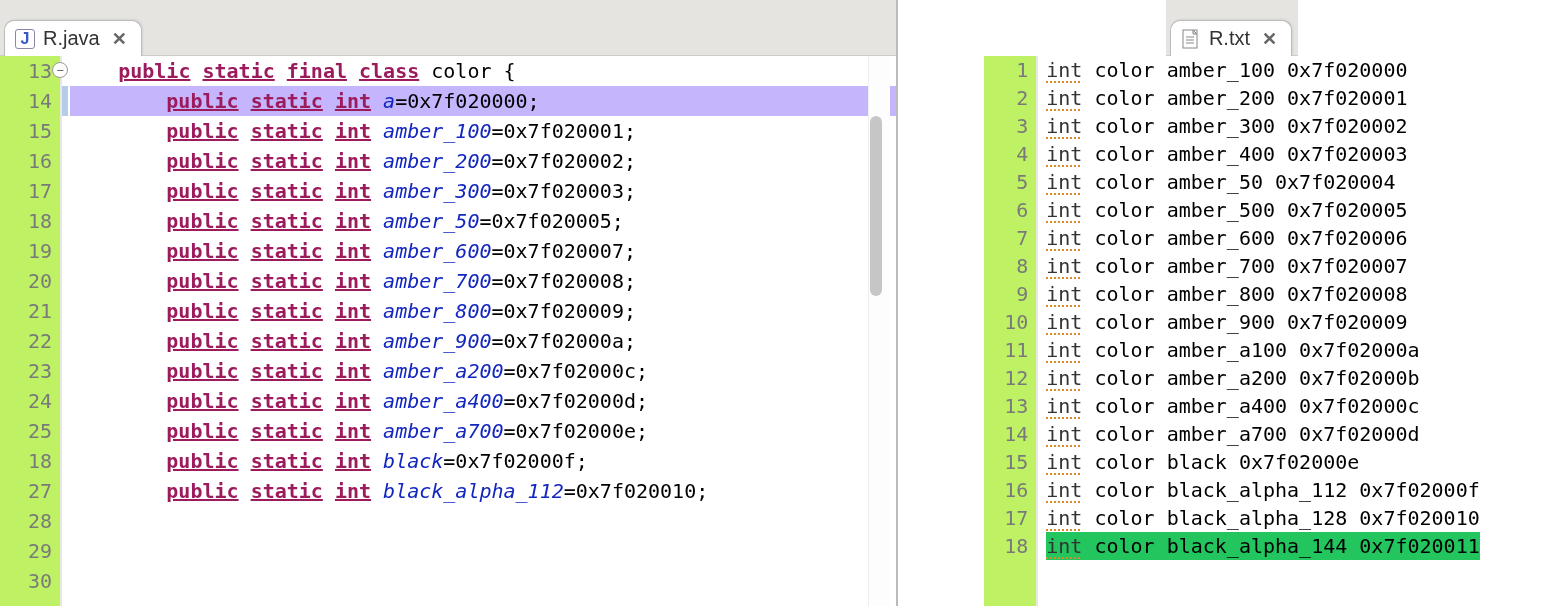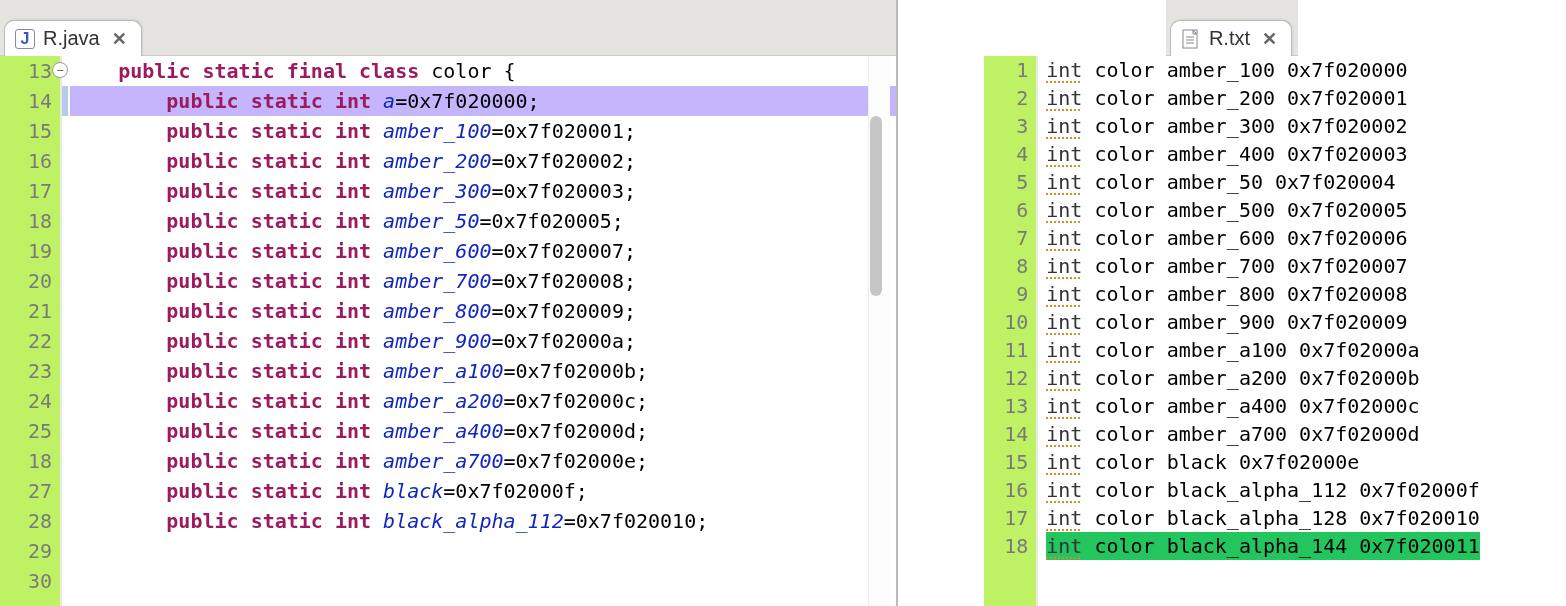--- a/index.html
+++ b/index.html
@@ -112,21 +112,21 @@
     border-radius: 50%;
     background: #fff;
     font-size: 12px;
     line-height: 14px;
     text-align: center;
     color: #666;
   }
   .code { padding-left: 8px; }
   .hl-current { background: #c4b5fd; }
   .hl-hover { background: #22c55e; }
-  .kw { color: #9c1b5c; font-weight: bold; }
+  .kw { color: #9c1b5c; font-weight: bold; text-decoration: underline; }
   .field { color: #1226c0; font-style: italic; }
   .txt-int { color: #333; text-decoration: underline dotted #d98b2b; text-underline-offset: 4px;}
   .scrollbar {
     position: absolute;
     right: 14px;
     top: 60px;
     width: 12px;
     height: 180px;
     background: #c6c6c6;
     border-radius: 6px;
@@ -186,21 +186,20 @@
           <div class="line">    <span class="kw">public</span> <span class="kw">static</span> <span class="kw">final</span> <span class="kw">class</span> color {</div>
           <div class="line hl-current">        <span class="kw">public</span> <span class="kw">static</span> <span class="kw">int</span> <span class="field">a</span>=0x7f020000;</div>
           <div class="line">        <span class="kw">public</span> <span class="kw">static</span> <span class="kw">int</span> <span class="field">amber_100</span>=0x7f020001;</div>
           <div class="line">        <span class="kw">public</span> <span class="kw">static</span> <span class="kw">int</span> <span class="field">amber_200</span>=0x7f020002;</div>
           <div class="line">        <span class="kw">public</span> <span class="kw">static</span> <span class="kw">int</span> <span class="field">amber_300</span>=0x7f020003;</div>
           <div class="line">        <span class="kw">public</span> <span class="kw">static</span> <span class="kw">int</span> <span class="field">amber_50</span>=0x7f020005;</div>
           <div class="line">        <span class="kw">public</span> <span class="kw">static</span> <span class="kw">int</span> <span class="field">amber_600</span>=0x7f020007;</div>
           <div class="line">        <span class="kw">public</span> <span class="kw">static</span> <span class="kw">int</span> <span class="field">amber_700</span>=0x7f020008;</div>
           <div class="line">        <span class="kw">public</span> <span class="kw">static</span> <span class="kw">int</span> <span class="field">amber_800</span>=0x7f020009;</div>
           <div class="line">        <span class="kw">public</span> <span class="kw">static</span> <span class="kw">int</span> <span class="field">amber_900</span>=0x7f02000a;</div>
-          <div class="line">        <span class="kw">public</span> <span class="kw">static</span> <span class="kw">int</span> <span class="field">amber_a100</span>=0x7f02000b;</div>
           <div class="line">        <span class="kw">public</span> <span class="kw">static</span> <span class="kw">int</span> <span class="field">amber_a200</span>=0x7f02000c;</div>
           <div class="line">        <span class="kw">public</span> <span class="kw">static</span> <span class="kw">int</span> <span class="field">amber_a400</span>=0x7f02000d;</div>
           <div class="line">        <span class="kw">public</span> <span class="kw">static</span> <span class="kw">int</span> <span class="field">amber_a700</span>=0x7f02000e;</div>
           <div class="line">        <span class="kw">public</span> <span class="kw">static</span> <span class="kw">int</span> <span class="field">black</span>=0x7f02000f;</div>
           <div class="line">        <span class="kw">public</span> <span class="kw">static</span> <span class="kw">int</span> <span class="field">black_alpha_112</span>=0x7f020010;</div>
         </div>
       <div class="divider-col"></div>
       <div class="scrollbar"></div>
     </div>
   </div>

